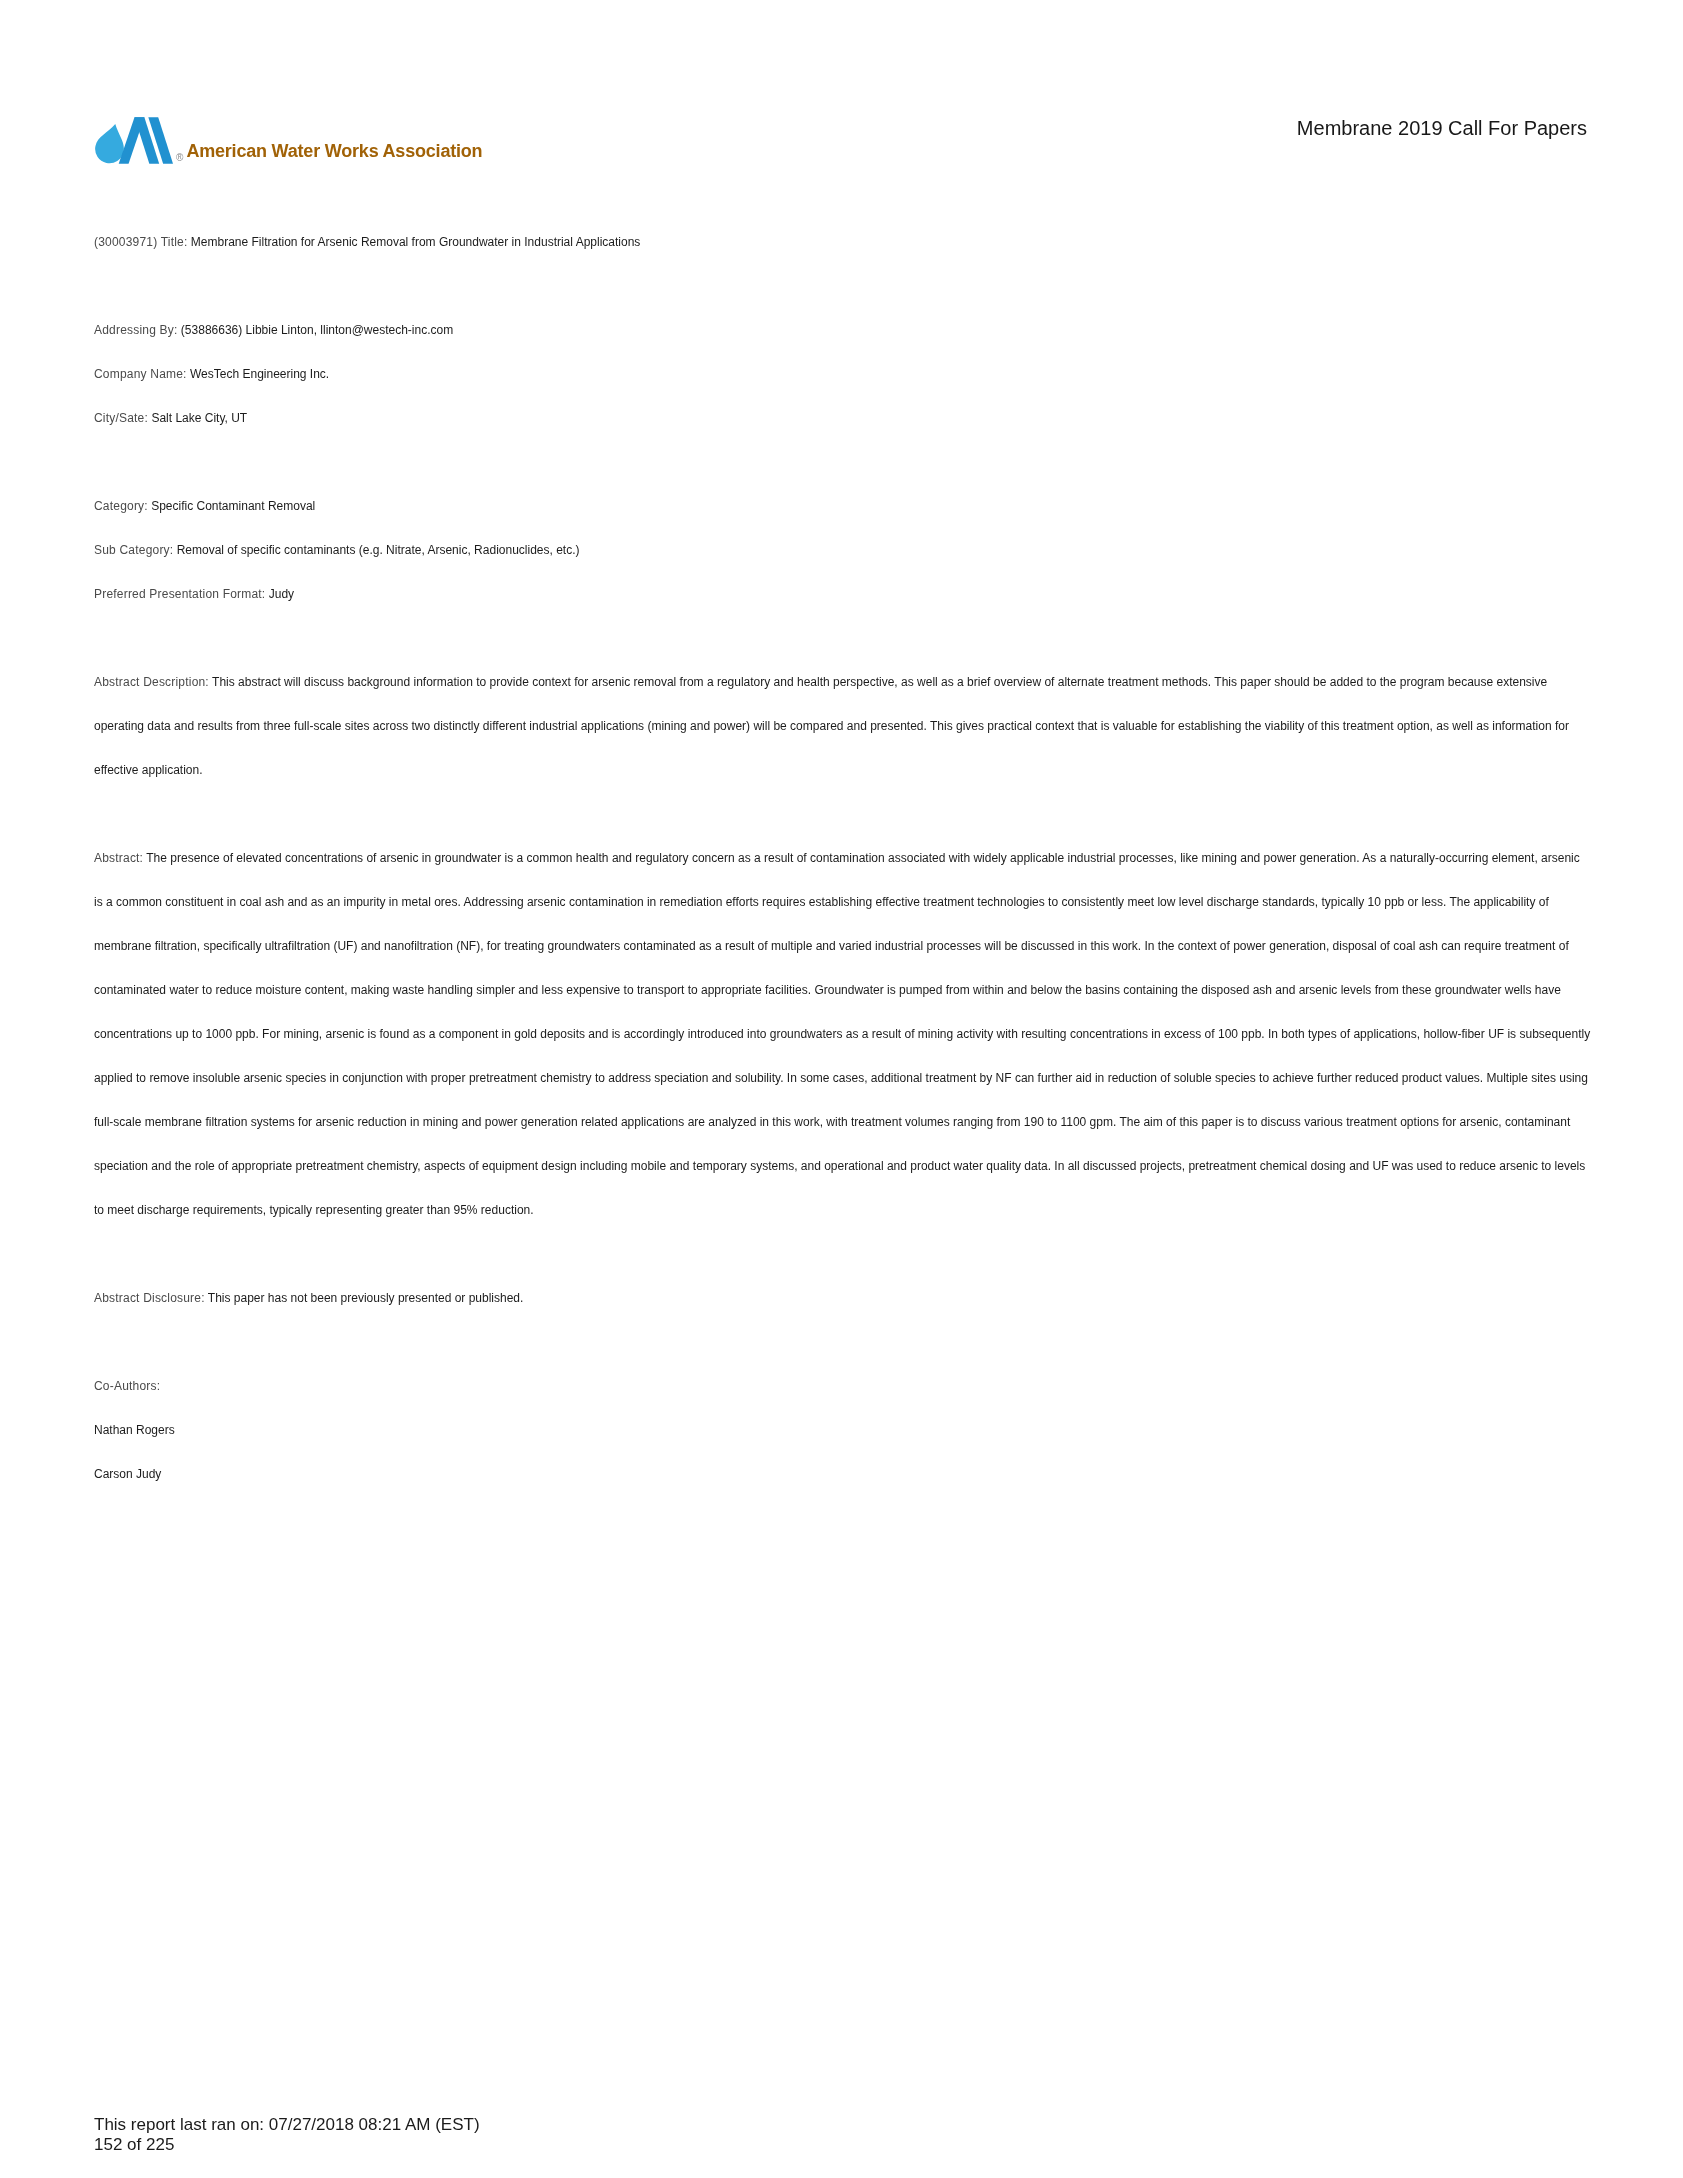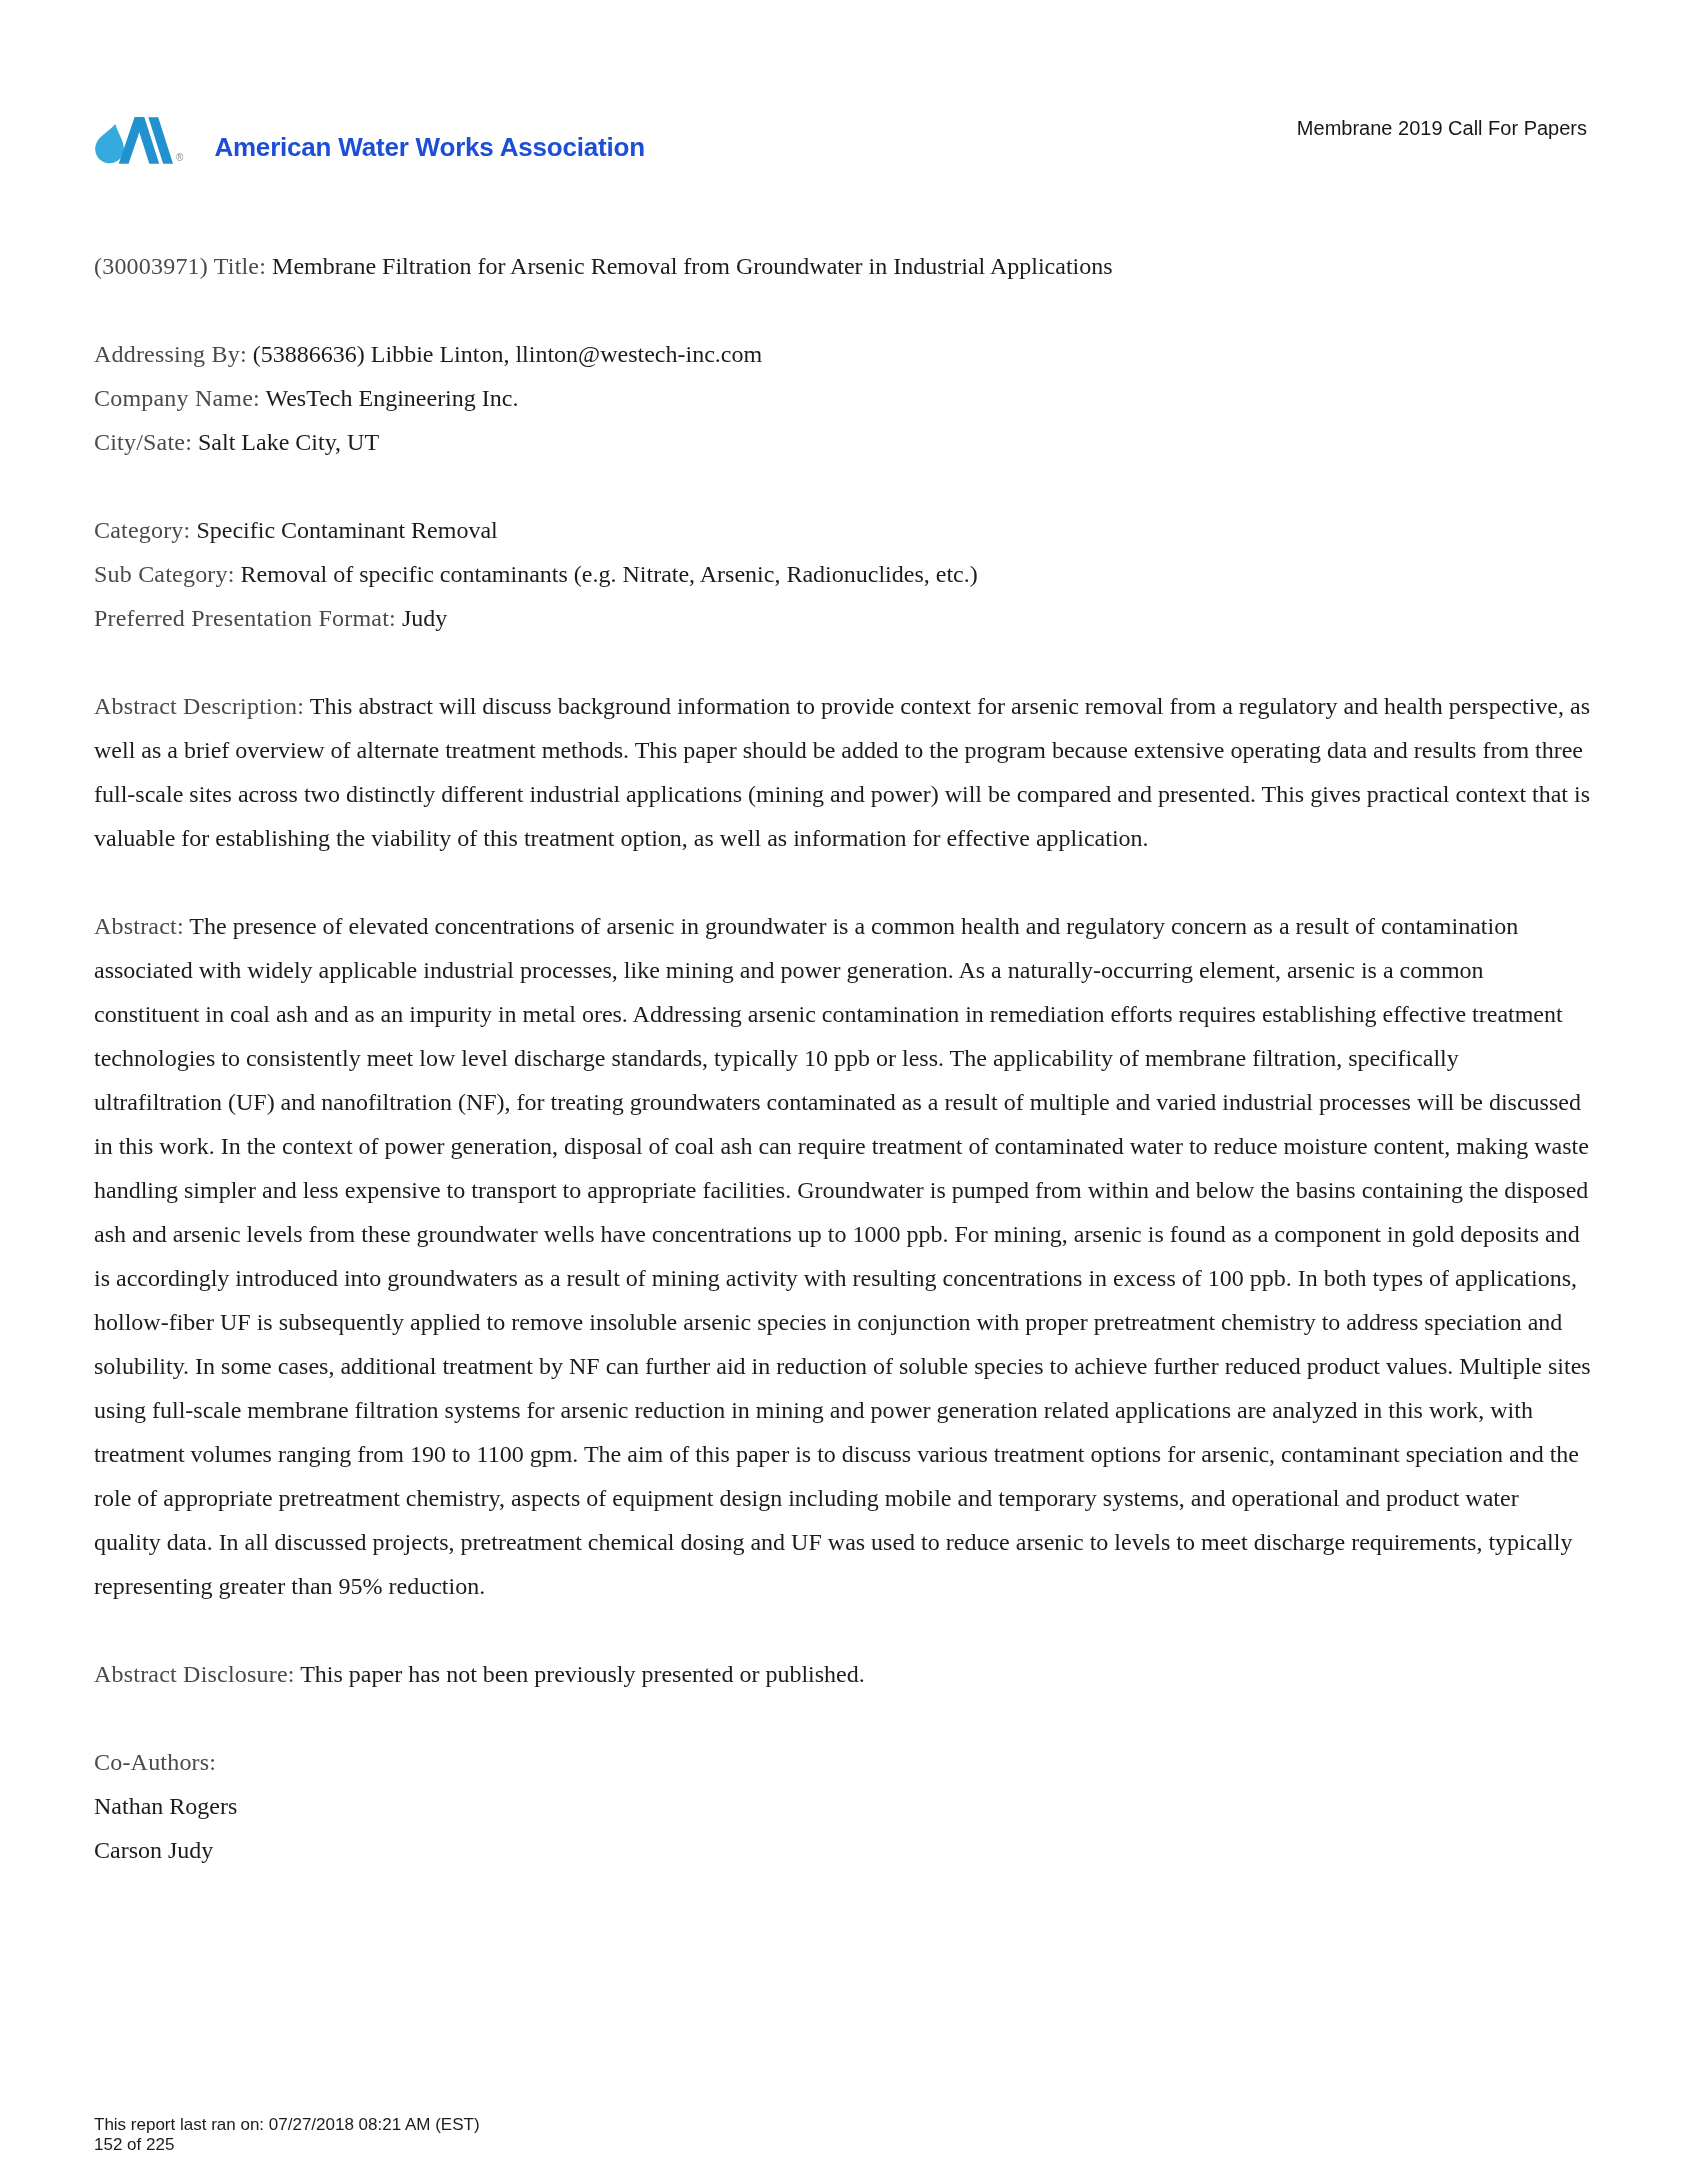--- a/index.html
+++ b/index.html
@@ -5,28 +5,28 @@
   html,body { margin:0; padding:0; background:#ffffff; }
   .page {
     position:relative; width:1683px; height:2178px; background:#ffffff;
     font-family:"Liberation Sans", sans-serif; color:#1c1c1c; overflow:hidden;
   }
   
   .logo-wrap { position:absolute; top:115px; left:94px; display:flex; align-items:flex-end; }
   .logo-mark { width:81px; height:50px; display:block; }
   .logo-reg { font-size:10px; color:#8a8b8d; margin:0 3px 2px 1px; }
   .org-name {
-    font-size:26px; font-weight:700; color:#1d4ed8; letter-spacing:-0.2px;
-    line-height:1; padding-bottom:5px; white-space:nowrap;margin-left:28px;
+    font-size:18px; font-weight:700; color:#a16207; letter-spacing:-0.2px;
+    line-height:1; padding-bottom:5px; white-space:nowrap;
   }
   .report-title {
     position:absolute; top:117px; right:96px; font-size:20px; color:#181818; white-space:nowrap;
   }
   
-  .body { position:absolute; top:244px; left:94px; width:1497px; font-size:24px;font-family:Liberation Serif, serif; }
+  .body { position:absolute; top:220px; left:94px; width:1497px; font-size:12px; }
   .line { line-height:44px; white-space:nowrap; }
   .para { line-height:44px; text-align:left; }
   .gap { height:44px; }
   .lbl { color:#4a4a4a; letter-spacing:0.2px; }
   .val, .para .text { color:#1c1c1c; }
   
   .footer {
     position:absolute; top:2115px; left:94px; right:94px;
     display:flex; justify-content:space-between; font-size:17px; color:#1b1b1b;flex-direction:column;
   }

